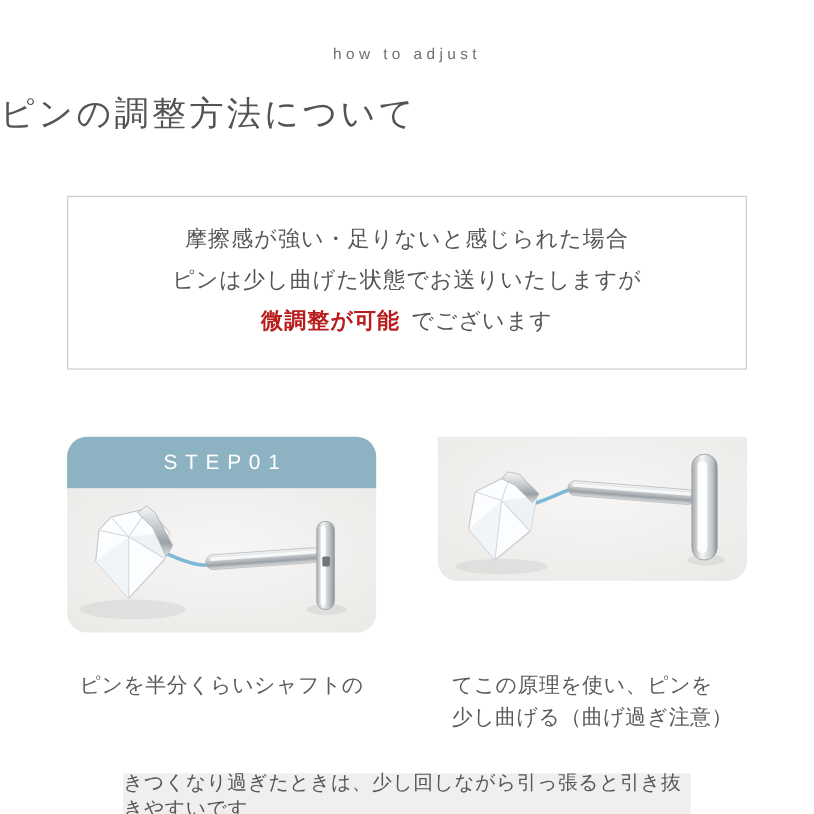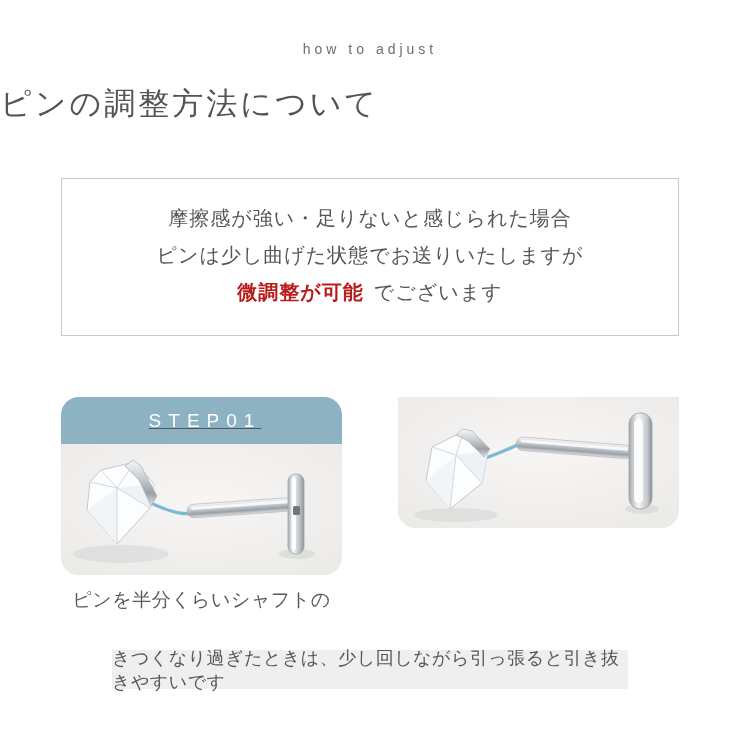--- a/index.html
+++ b/index.html
@@ -19,36 +19,36 @@
   }
   .info-box {
     width:618px; margin:53px auto 0;
     border:1px solid #c9c9c9; background:#ffffff;
     padding:21px 0 24px; text-align:center;
     font-size:20px; line-height:37px; letter-spacing:1px; color:#565656;
   }
   .highlight { color:#b91c1c; font-weight:bold; margin-right:10px; }
   .steps-row {
     width:618px; margin:61px auto 0;
-    display:flex; justify-content:space-between;text-decoration:underline;
+    display:flex; justify-content:space-between;
   }
   .step-card { width:281px; }
   .step-header {
     height:47px; background:#8db3c3; border-radius:18px 18px 0 0;
     display:flex; align-items:center; justify-content:center;
     color:#ffffff; font-size:19px; letter-spacing:7px; padding-left:7px;
     font-weight:500;
   }
   .step-photo {
     height:131px; border-radius:0 0 18px 18px; overflow:hidden;
     background:#efeeec;
   }
   .step-photo svg { display:block; width:281px; height:131px; }
   .captions-row {
-    width:618px; margin:10px auto 0;
+    width:618px; margin:34px auto 0;
     display:flex; justify-content:space-between;
   }
   .caption-cell { width:281px; display:flex; justify-content:center; }
   .caption-text {
     font-size:19px; line-height:29px; letter-spacing:0.5px;
     color:#5a5a5a; text-align:left;
   }
   .footer-note {
     width:516px; height:39px; margin:36px auto 0;
     background:#efefef;
@@ -166,17 +166,19 @@
 </div>
 
 <div class="captions-row">
   <div class="caption-cell">
     <div class="caption-text">
       <div>ピンを半分くらいシャフトの</div>
     </div>
   </div>
   <div class="caption-cell">
     <div class="caption-text">
+      <div>てこの原理を使い、ピンを</div>
+      <div>少し曲げる（曲げ過ぎ注意）</div>
     </div>
   </div>
 </div>
 
 <div class="footer-note">きつくなり過ぎたときは、少し回しながら引っ張ると引き抜きやすいです</div>
 
 </body></html>

